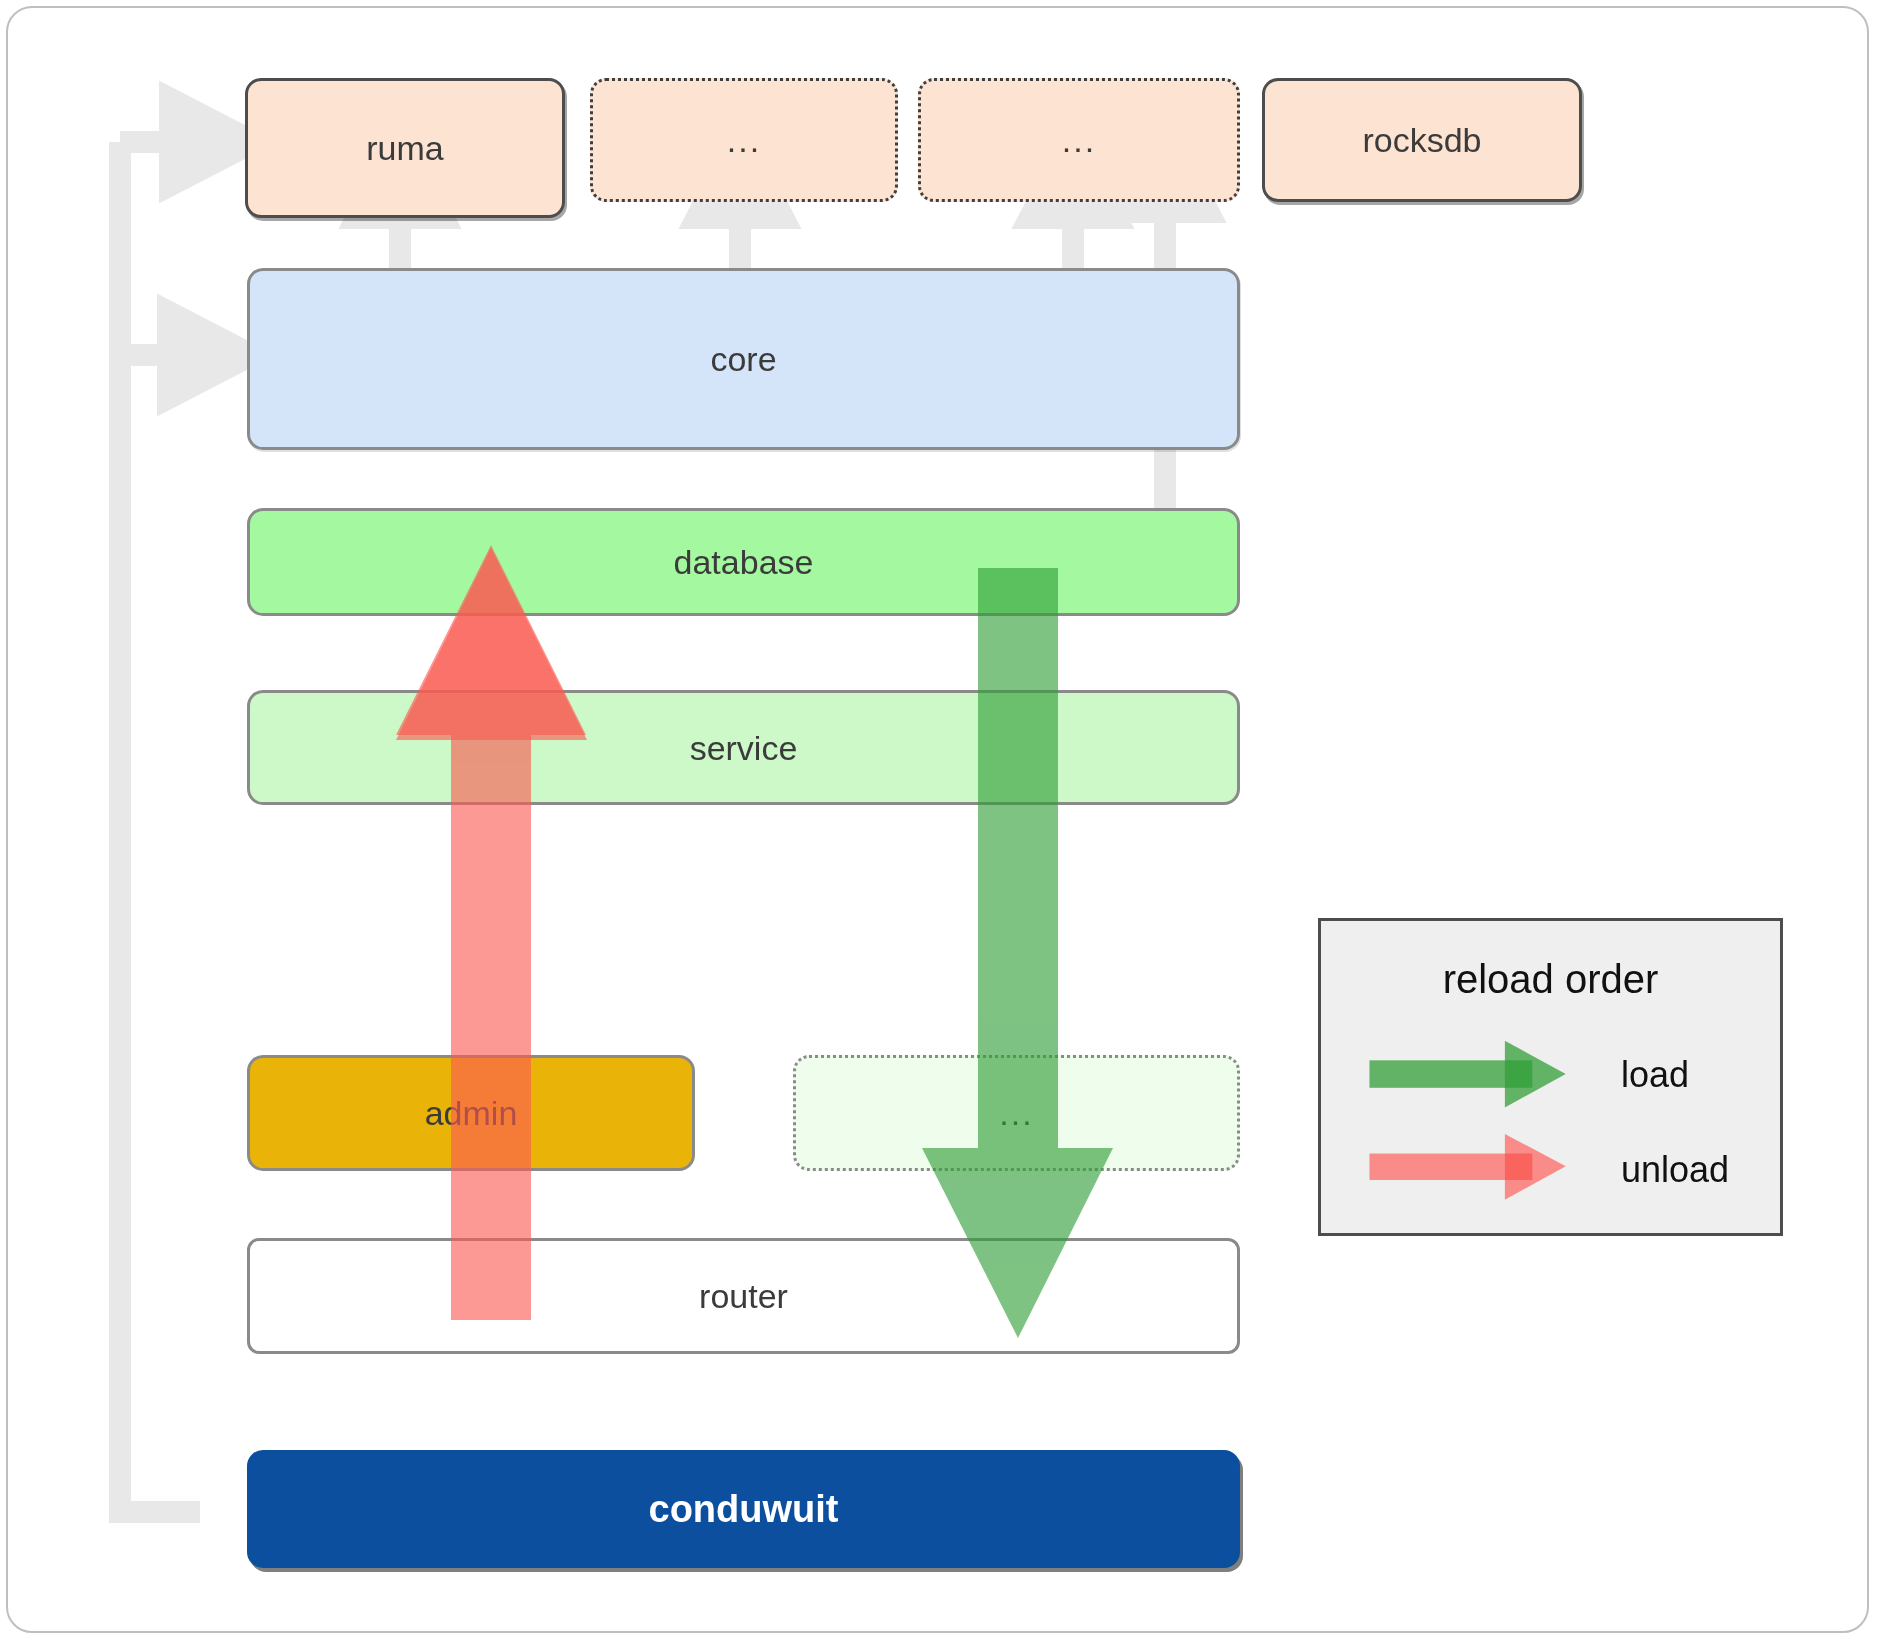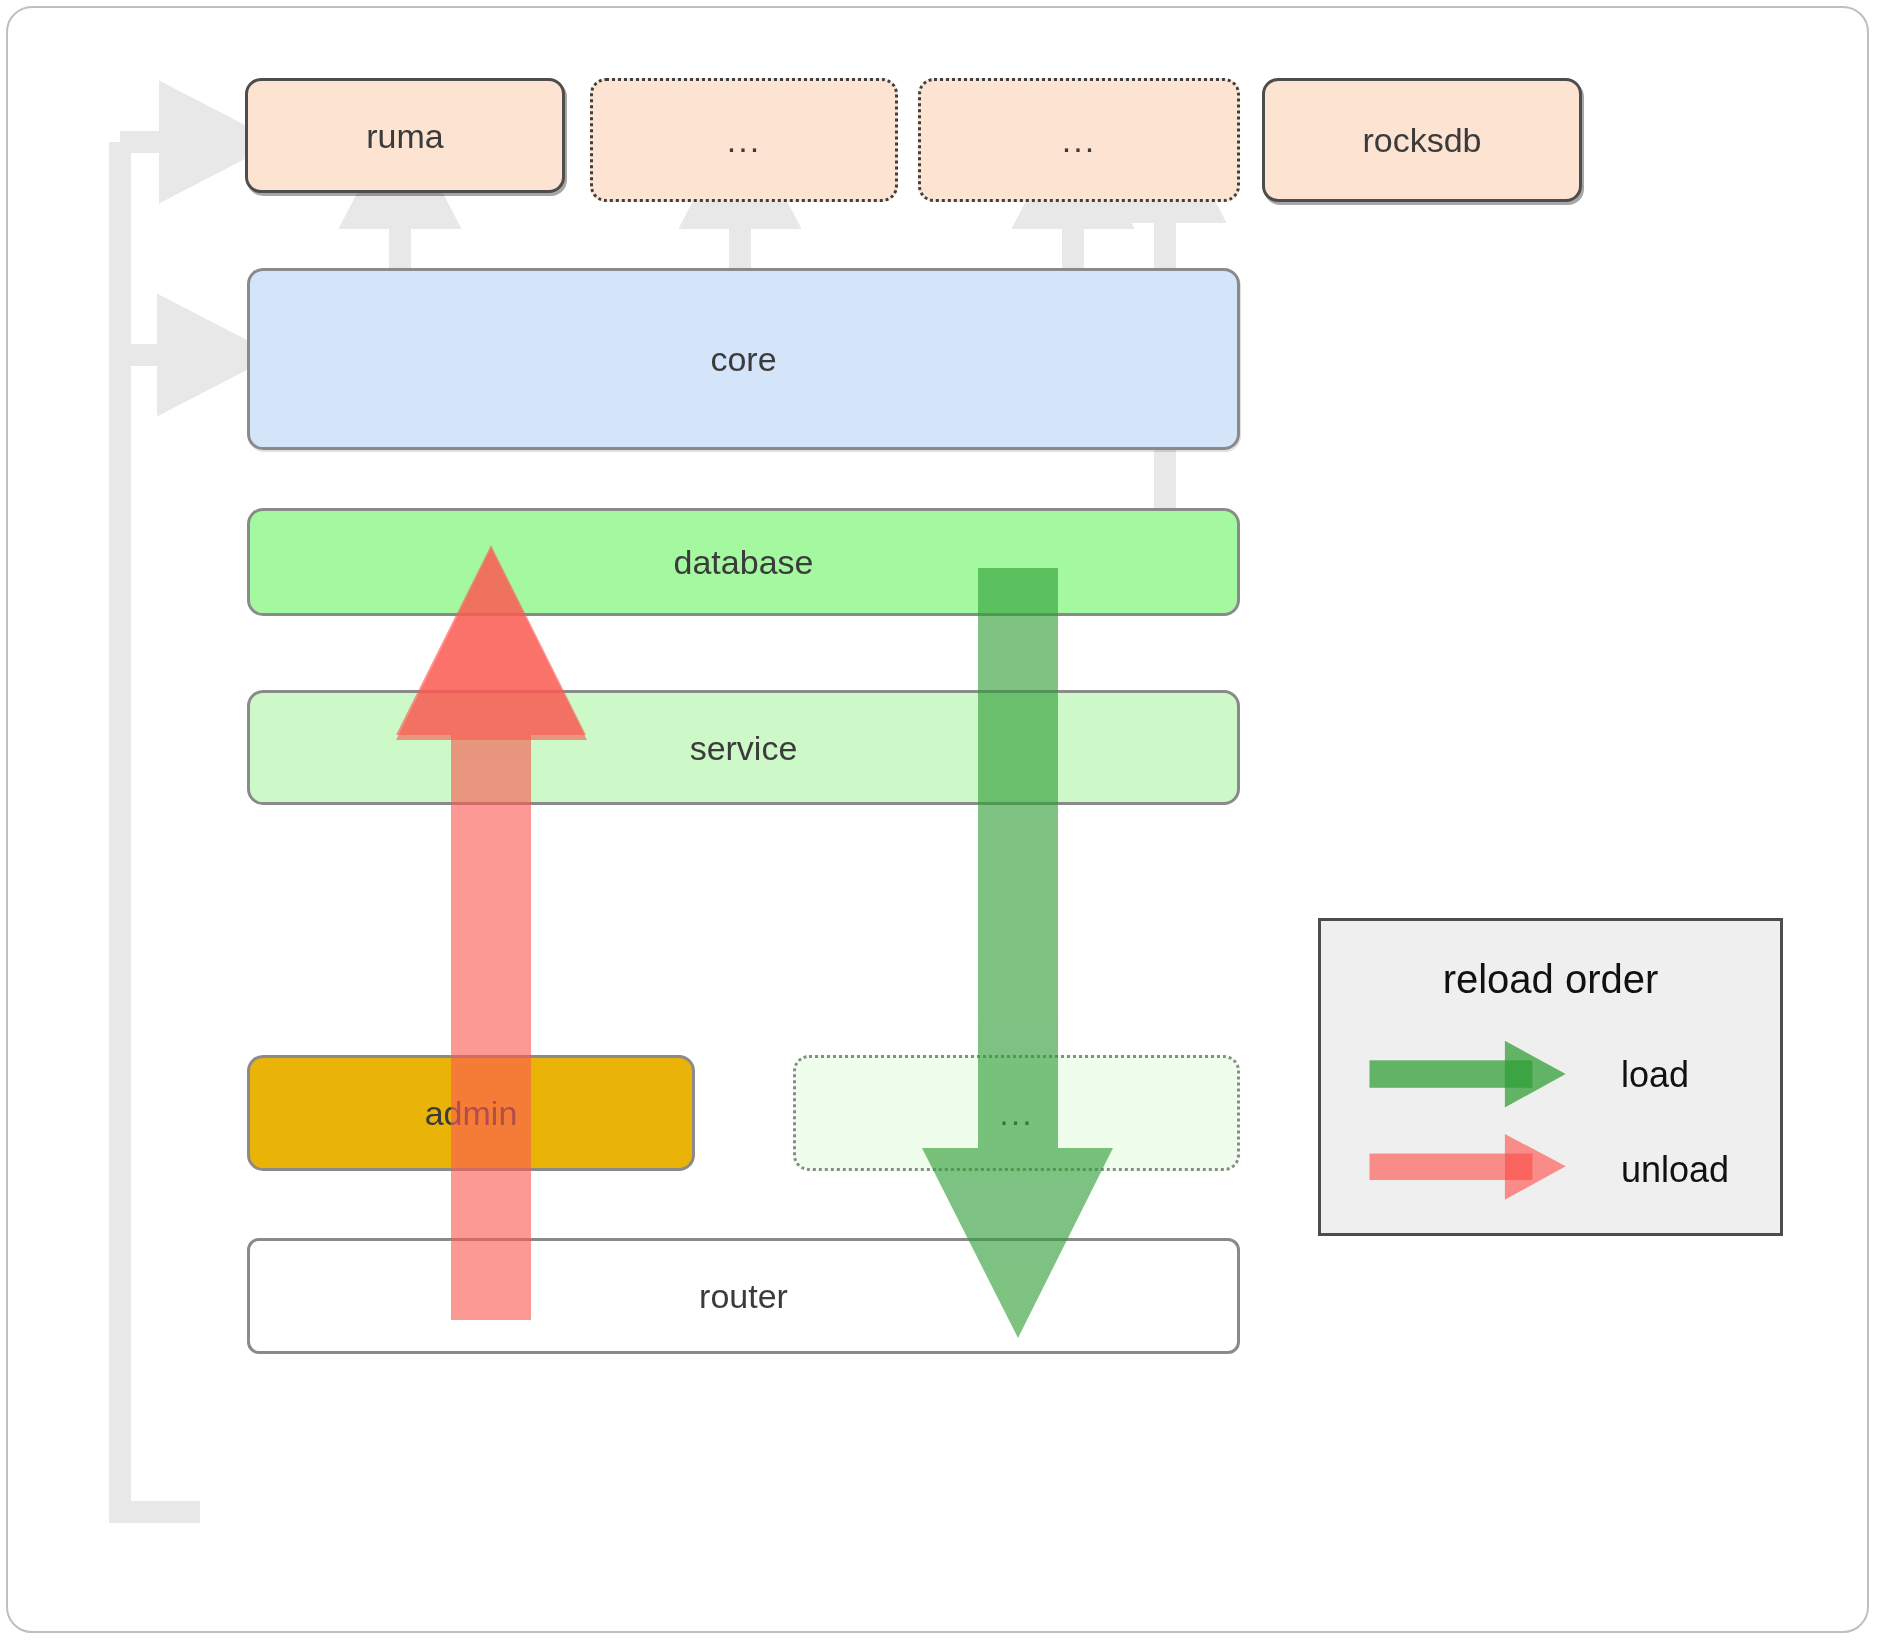--- a/index.html
+++ b/index.html
@@ -164,21 +164,21 @@
       <path d="M400,268 L400,218" stroke="#e8e8e8" stroke-width="22" fill="none" marker-end="url(#greyArrowUp)"></path>
     </g>
     <g>
       <path d="M740,268 L740,218" stroke="#e8e8e8" stroke-width="22" fill="none" marker-end="url(#greyArrowUp)"></path>
     </g>
     <g>
       <path d="M1073,268 L1073,218" stroke="#e8e8e8" stroke-width="22" fill="none" marker-end="url(#greyArrowUp)"></path>
     </g>
   </svg>
 
-  <div class="node node-pkg" style="left:245px; top:78px; width:320px; height:115px;">
+  <div class="node node-pkg" style="left:245px; top:78px; width:320px; height:140px;">
     <span>ruma</span>
   </div>
 
   <div class="node node-pkg-dotted" style="left:590px; top:78px; width:308px; height:124px;">
     <span class="dots-text">...</span>
   </div>
 
   <div class="node node-pkg-dotted" style="left:918px; top:78px; width:322px; height:124px;">
     <span class="dots-text">...</span>
   </div>
@@ -205,20 +205,23 @@
   </div>
 
   <div class="node node-dots-layer" style="left:793px; top:1055px; width:447px; height:116px;">
     <span class="dots-text">...</span>
   </div>
 
   <div class="node node-router" style="left:247px; top:1238px; width:993px; height:116px;">
     <span>router</span>
   </div>
 
+  <div class="node node-app" style="left:247px; top:1450px; width:993px; height:118px;">
+    <span>conduwuit</span>
+  </div>
 
   <svg class="overlay" viewBox="0 0 1883 1643">
 
     <g opacity="0.62">
       <rect x="451" y="640" width="80" height="680" fill="#fa5a52"></rect>
       <path d="M491,545 L586,735 L396,735 z" fill="#fa5a52"></path>
     </g>
 
     <g opacity="0.62">
       <path d="M491,548 L587,740 L396,740 z" fill="#fa5a52"></path>

